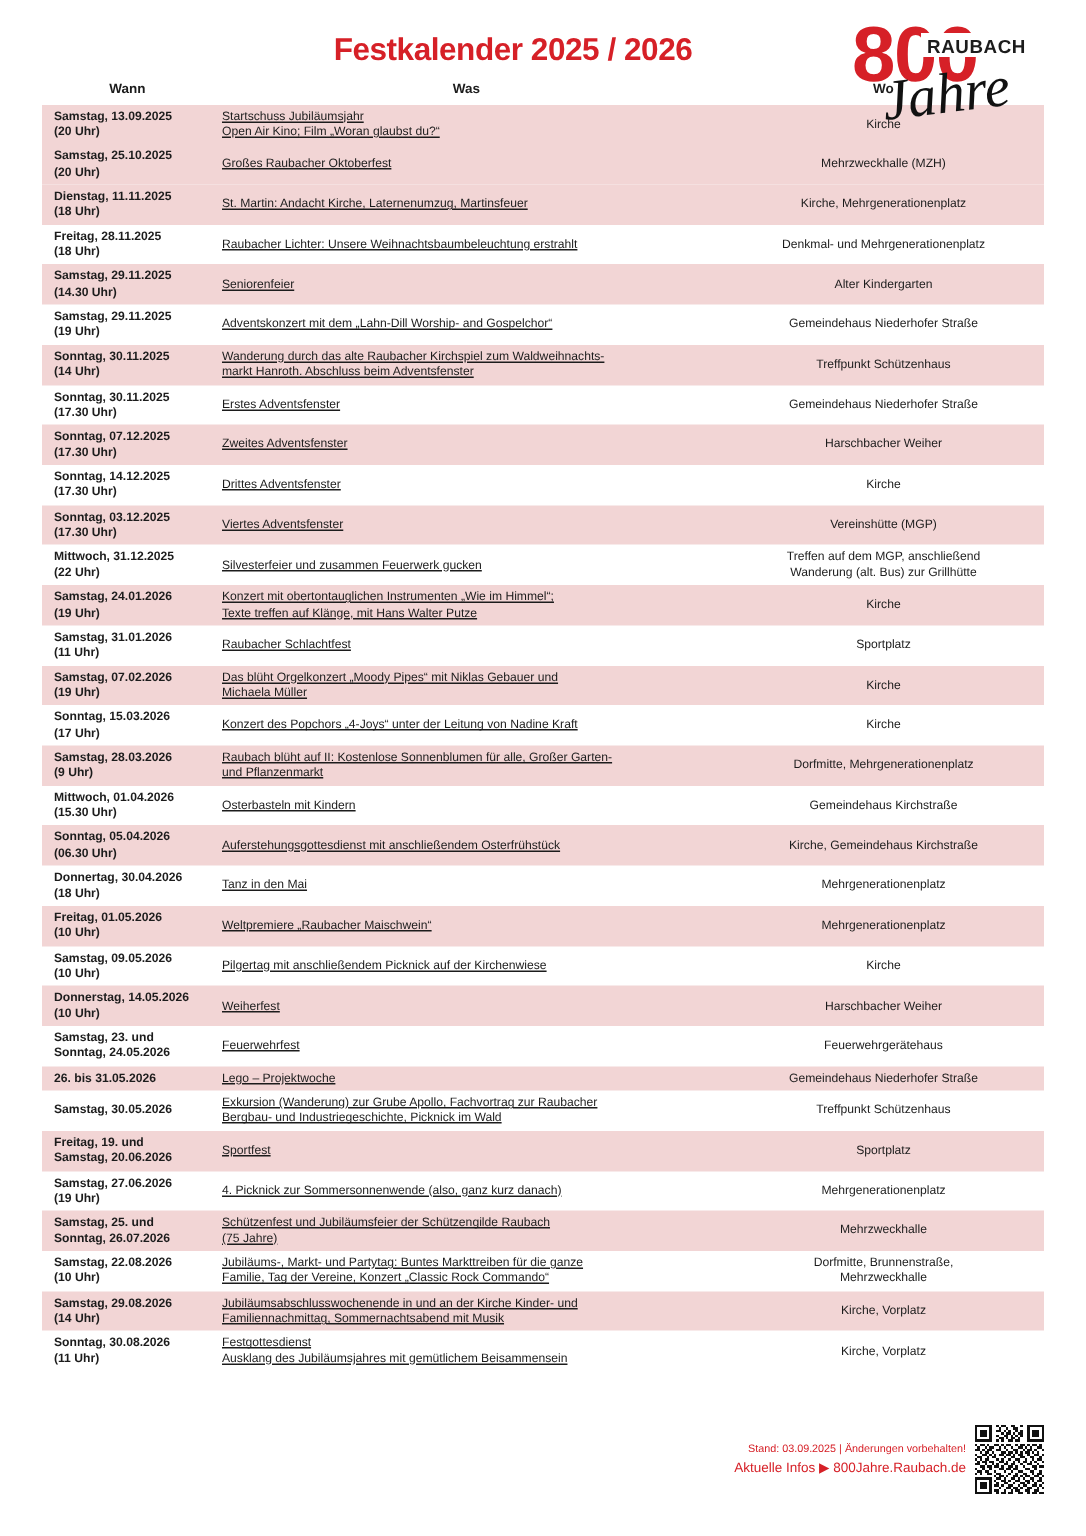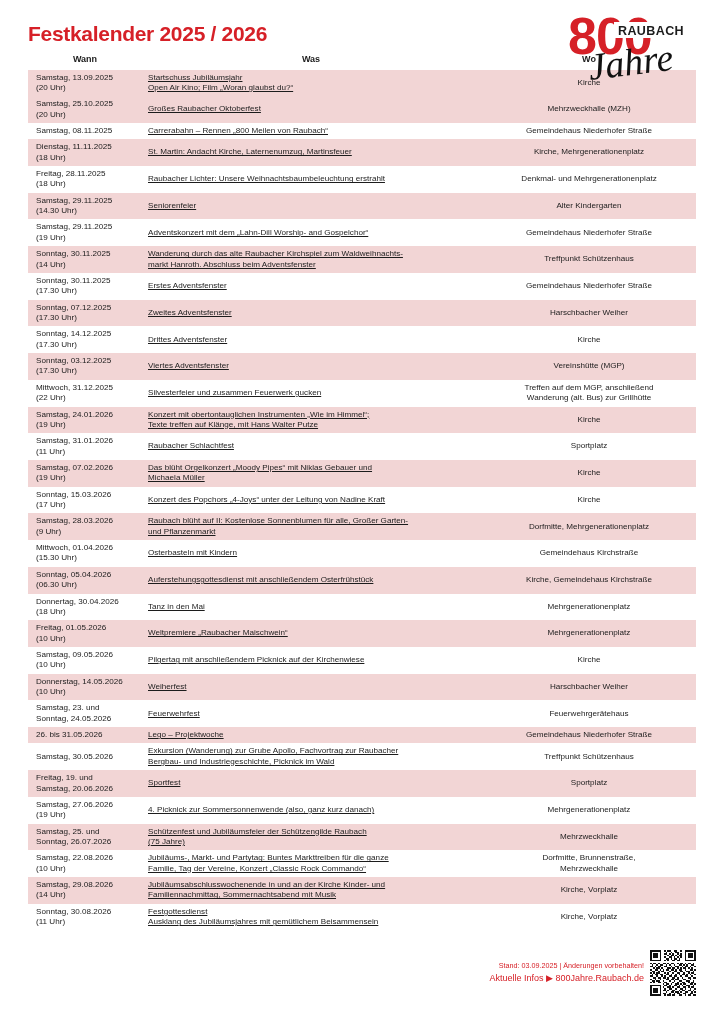--- a/index.html
+++ b/index.html
@@ -21,21 +21,21 @@
 
   
   .header{
     position:relative;
     height:52px;
   }
   .doc-title{
     position:absolute;
     left:0; right:0;
     top:22px;
-    text-align:left;
+    text-align:center;
     font-size:21px;
     font-weight:bold;
     letter-spacing:-0.3px;
     color:#d62027;
     padding-right:40px;
   }
 
   
   .logo{
     position:absolute;
@@ -68,21 +68,21 @@
     vertical-align:bottom;
     border:0;
   }
   tbody td{
     padding:3.0px 6px 3.0px 8px;
     vertical-align:middle;
     border:0;
     white-space:pre-line;
   }
   tbody tr.alt td{background:#f2d5d5;}
-  tbody td.when{color:#1c1c1c;}
+  tbody td.when{color:#1c1c1c;font-weight:bold;}
   tbody td.what{color:#1c1c1c;text-decoration:underline;}
   tbody td.where{color:#1c1c1c;text-align:center;}
 
   
   .footer{
     position:absolute;
     right:28px;
     bottom:28px;
     display:flex;
     align-items:center;
@@ -150,25 +150,20 @@
 (20 Uhr)</td>
           <td class="what">Startschuss Jubiläumsjahr
 Open Air Kino; Film „Woran glaubst du?“</td>
           <td class="where">Kirche</td>
         </tr>
         <tr class="alt">
           <td class="when">Samstag, 25.10.2025
 (20 Uhr)</td>
           <td class="what">Großes Raubacher Oktoberfest</td>
           <td class="where">Mehrzweckhalle (MZH)</td>
-        </tr>
-        <tr>
-          <td class="when">Samstag, 08.11.2025</td>
-          <td class="what">Carrerabahn – Rennen „800 Meilen von Raubach“</td>
-          <td class="where">Gemeindehaus Niederhofer Straße</td>
         </tr>
         <tr class="alt">
           <td class="when">Dienstag, 11.11.2025
 (18 Uhr)</td>
           <td class="what">St. Martin: Andacht Kirche, Laternenumzug, Martinsfeuer</td>
           <td class="where">Kirche, Mehrgenerationenplatz</td>
         </tr>
         <tr>
           <td class="when">Freitag, 28.11.2025
 (18 Uhr)</td>

